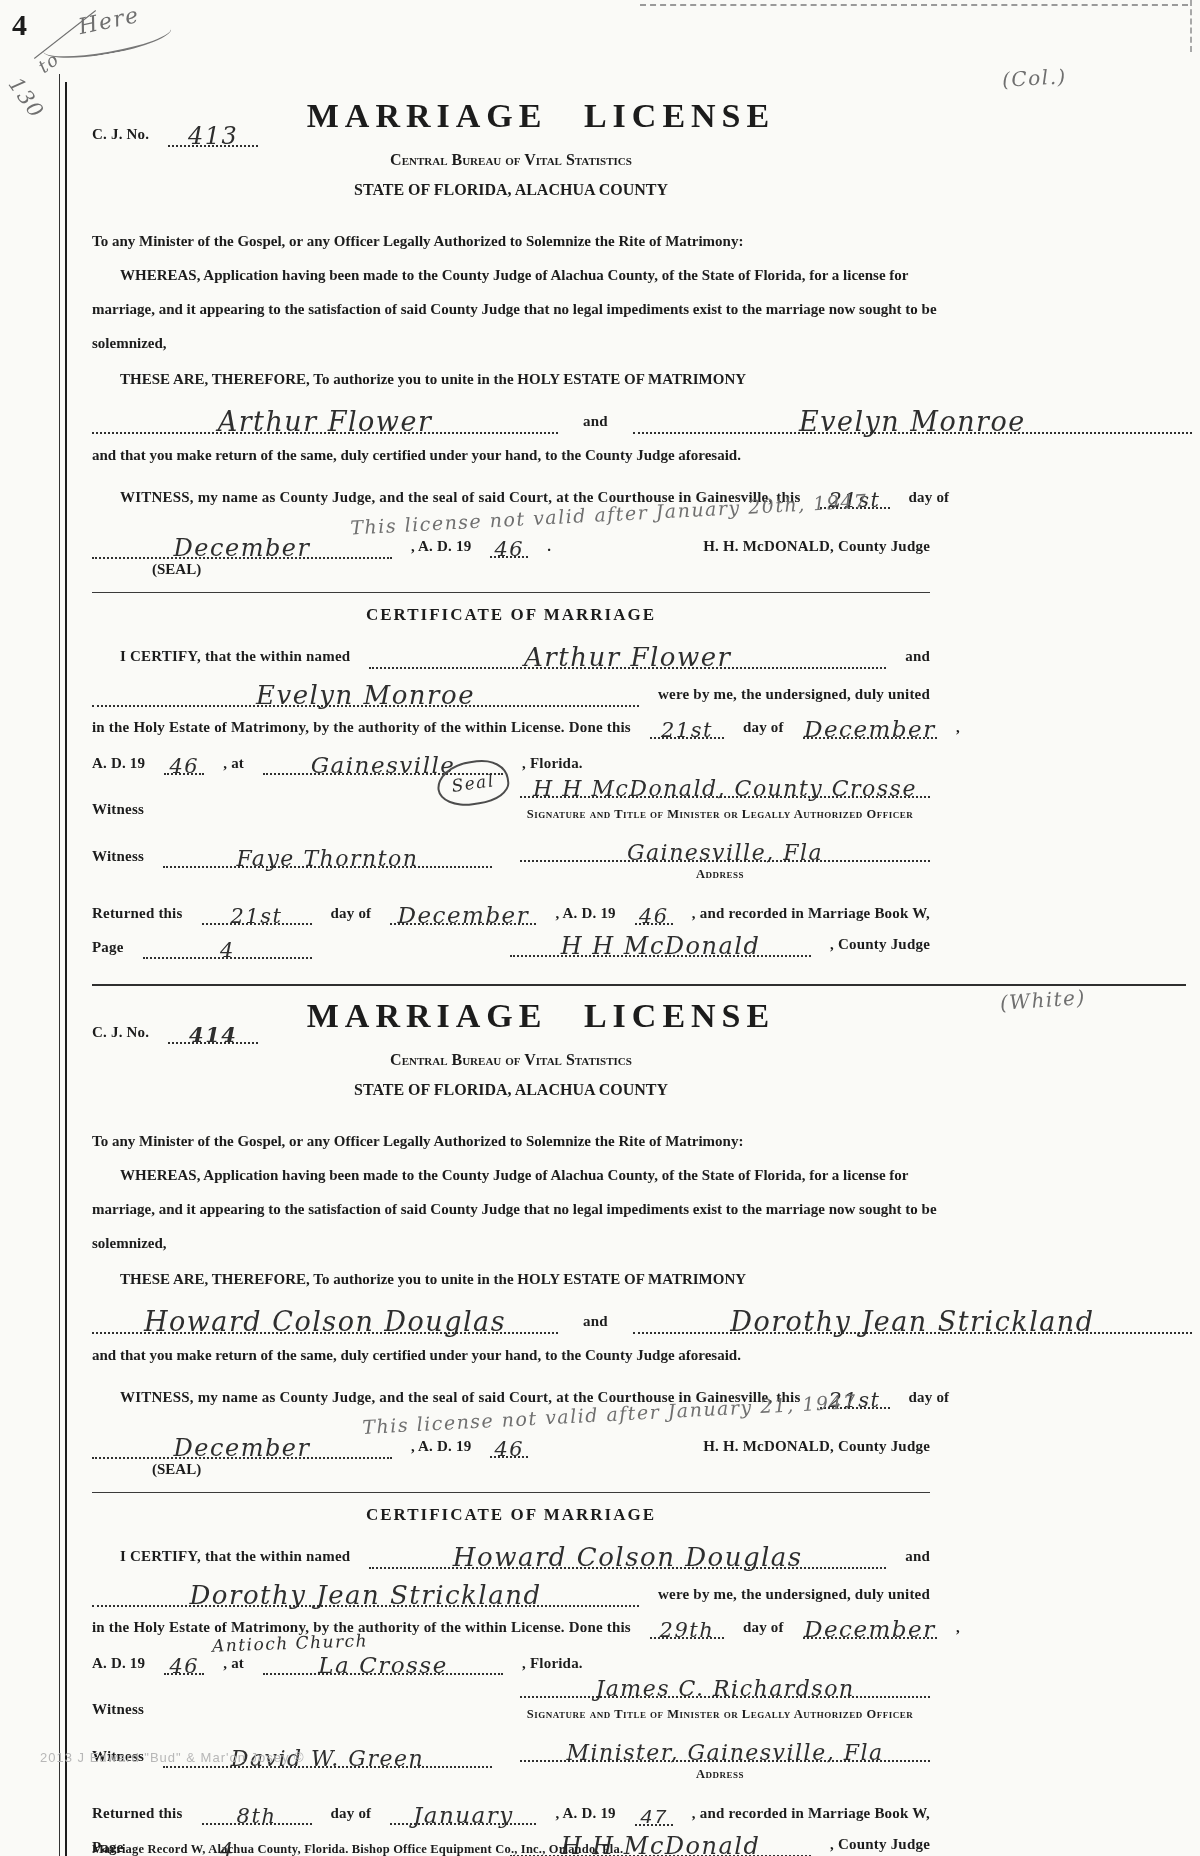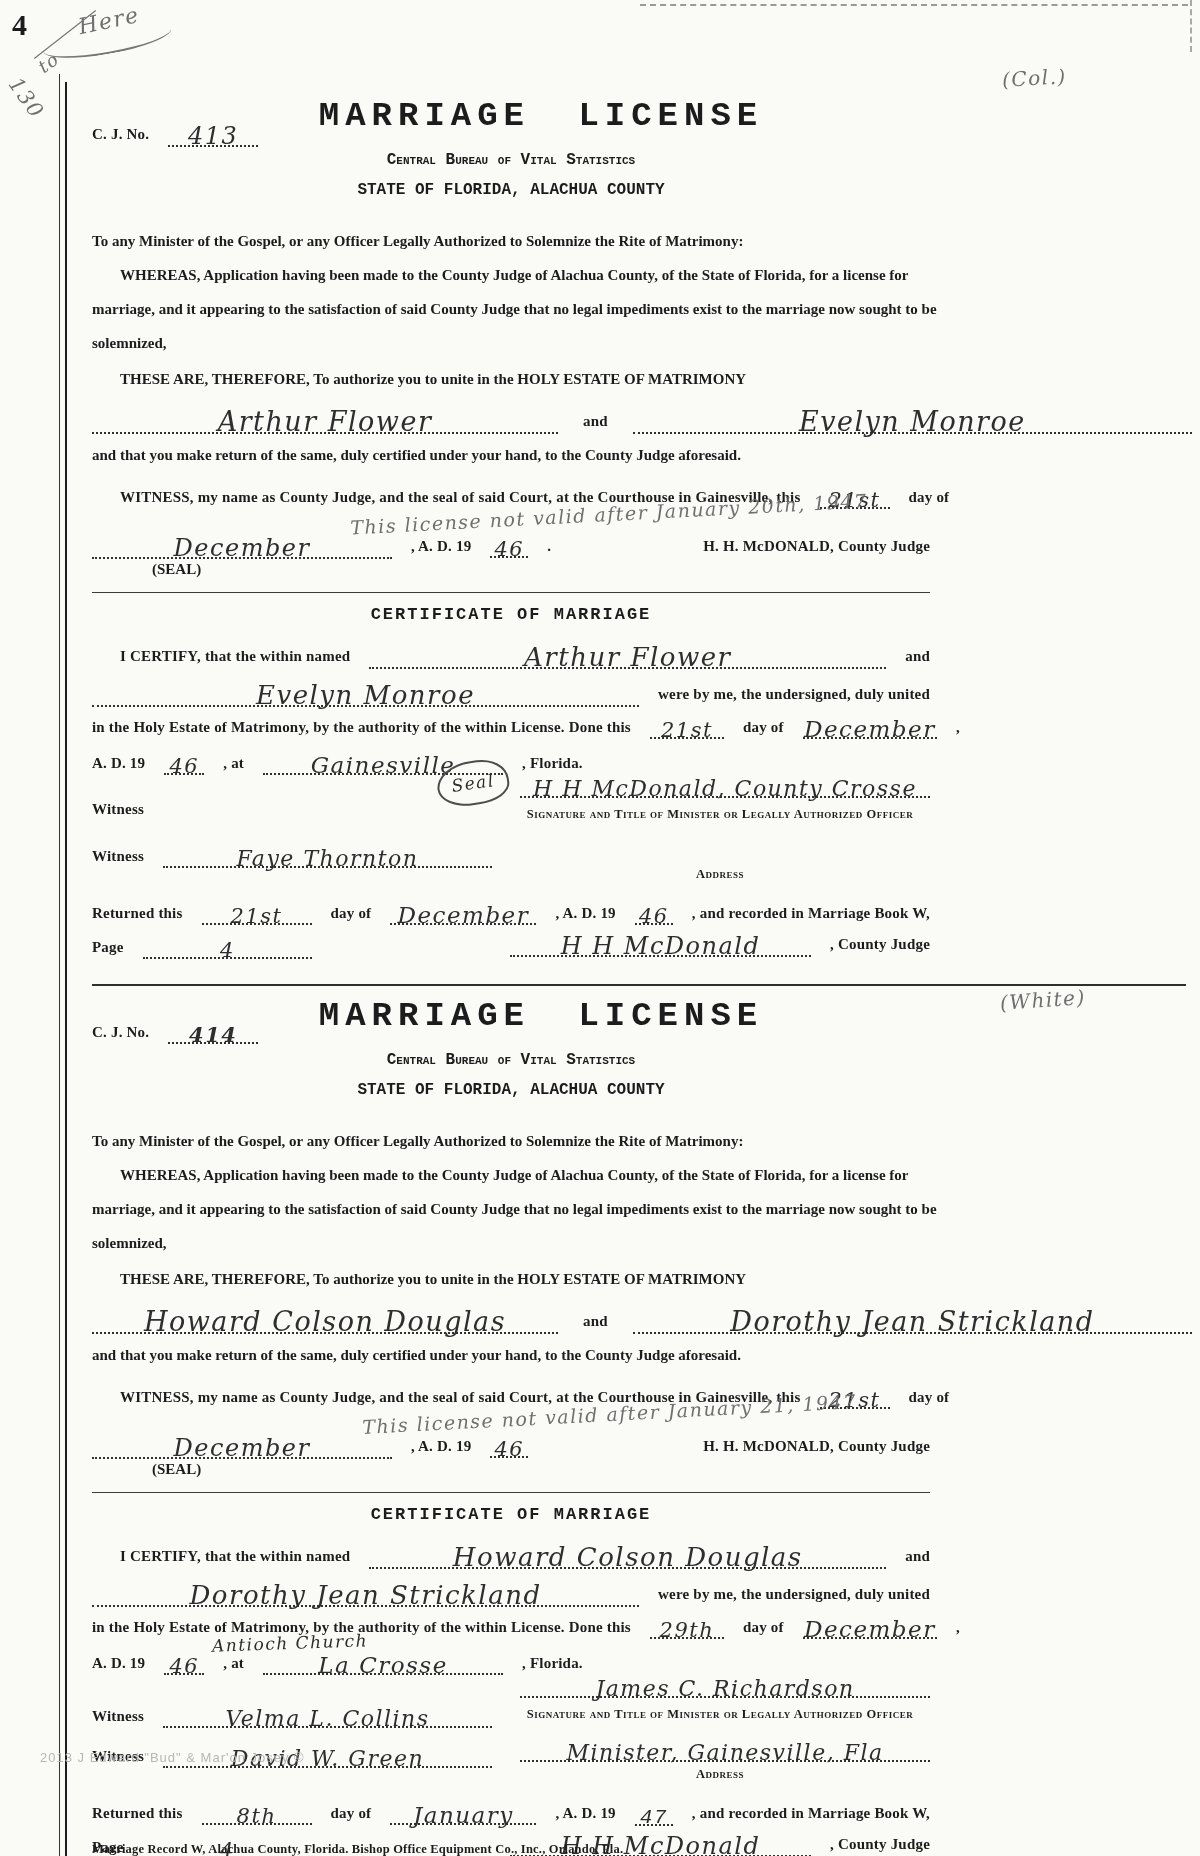--- a/index.html
+++ b/index.html
@@ -6,21 +6,21 @@
   body{
     width:1200px;height:1856px;position:relative;overflow:hidden;
     background:#fafaf7;
     font-family:"Liberation Serif",serif;
     color:#1c1c1c;
   }
   .page{position:absolute;inset:0;}
   
   .pr{font-weight:bold;letter-spacing:.2px;}
   .ln{position:absolute;display:flex;align-items:baseline;white-space:nowrap;font-size:15px;font-weight:bold;gap:19px;}
-  .center{justify-content:center;text-align:center;font-family:Liberation Mono, monospace;}
+  .center{justify-content:center;text-align:center;}
   
   .hw{
     font-family:"DejaVu Serif",serif;font-style:italic;font-weight:normal;
     color:#2e2e2e;letter-spacing:1.5px;white-space:nowrap;
   }
   .pencil{color:#6f6f6f;}
   
   .entry{
     display:inline-block;border-bottom:2px dotted #2f2f2f;
     text-align:center;vertical-align:baseline;position:relative;
@@ -142,20 +142,23 @@
 
     <div class="ln" style="top:676px;left:428px;right:0;">
       <span class="entry" style="flex:1;"><span class="hw" style="font-size:22px;">H H McDonald, County Crosse</span></span>
     </div>
     <div class="ln caption" style="top:712px;left:418px;right:0;justify-content:center;">Signature and Title of Minister or Legally Authorized Officer</div>
 
     <div class="ln" style="top:706px;left:0;width:400px;">
       <span class="pr">Witness</span>
     </div>
 
+    <div class="ln" style="top:740px;left:428px;right:0;">
+      <span class="entry" style="flex:1;"><span class="hw" style="font-size:22px;">Gainesville, Fla</span></span>
+    </div>
     <div class="ln caption" style="top:772px;left:418px;right:0;justify-content:center;">Address</div>
 
     <div class="ln" style="top:746px;left:0;width:400px;">
       <span class="pr">Witness</span>
       <span class="entry" style="flex:1;"><span class="hw" style="font-size:22px;">Faye Thornton</span></span>
     </div>
 
     <div class="ln" style="top:802px;left:0;right:0;">
       <span class="pr">Returned this</span>
       <span class="entry" style="width:110px;"><span class="hw" style="font-size:21px;">21st</span></span>
@@ -252,21 +255,20 @@
       <span class="pr">, Florida.</span>
     </div>
 
     <div class="ln" style="top:676px;left:428px;right:0;">
       <span class="entry" style="flex:1;"><span class="hw" style="font-size:22px;">James C. Richardson</span></span>
     </div>
     <div class="ln caption" style="top:712px;left:418px;right:0;justify-content:center;">Signature and Title of Minister or Legally Authorized Officer</div>
 
     <div class="ln" style="top:706px;left:0;width:400px;">
       <span class="pr">Witness</span>
-      <span class="entry" style="flex:1;"><span class="hw" style="font-size:22px;">Velma L. Collins</span></span>
     </div>
 
     <div class="ln" style="top:740px;left:428px;right:0;">
       <span class="entry" style="flex:1;"><span class="hw" style="font-size:22px;">Minister, Gainesville, Fla</span></span>
     </div>
     <div class="ln caption" style="top:772px;left:418px;right:0;justify-content:center;">Address</div>
 
     <div class="ln" style="top:746px;left:0;width:400px;">
       <span class="pr">Witness</span>
       <span class="entry" style="flex:1;"><span class="hw" style="font-size:22px;">David W. Green</span></span>

